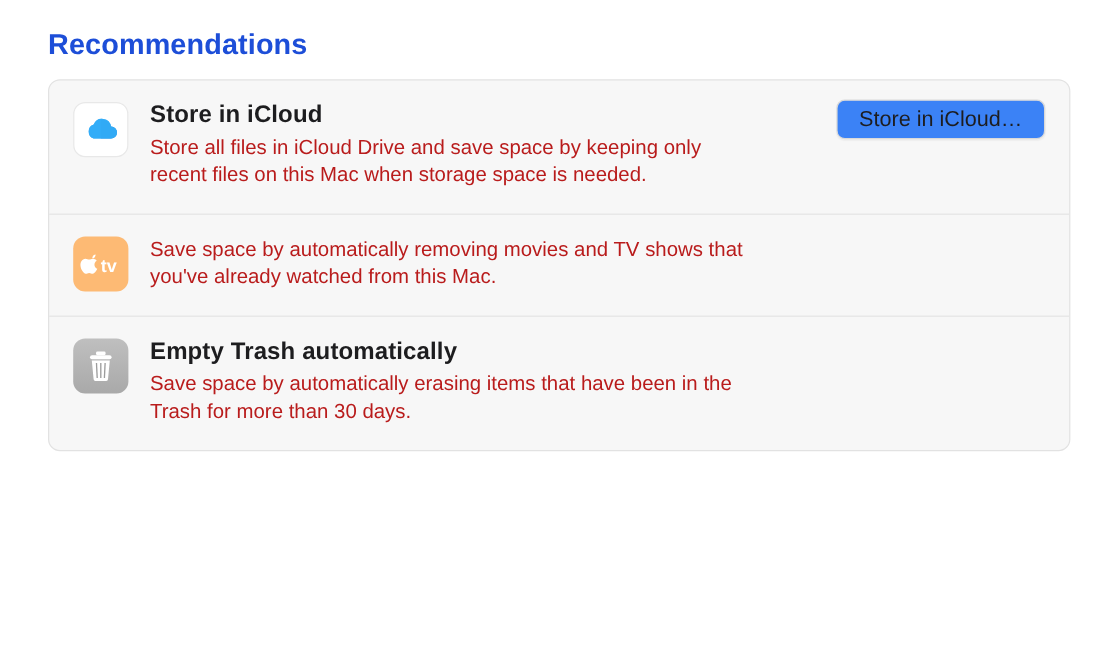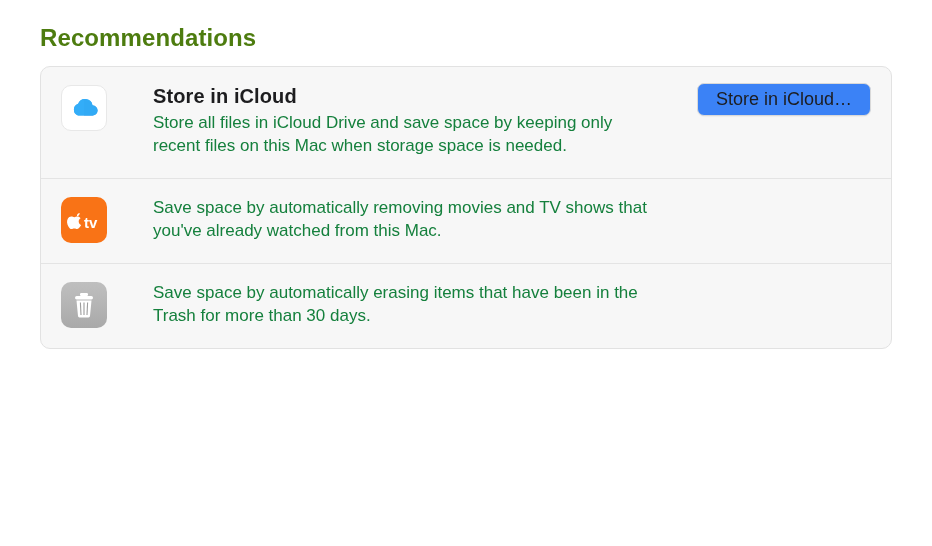--- a/index.html
+++ b/index.html
@@ -10,77 +10,75 @@
       -webkit-font-smoothing: antialiased;
     }
     body {
       background: #ffffff;
       padding: 24px 40px;
       width: 932px;
     }
     .section-title {
       font-size: 24px;
       font-weight: 700;
-      color: #4d7c0f;
+      color: #1d4ed8;
       margin-bottom: 14px;
       letter-spacing: 0.1px;
     }
     .panel {
       background: #f7f7f7;
       border: 1px solid #e2e2e2;
       border-radius: 10px;
       padding: 0;
     }
     .row {
       display: flex;
       align-items: flex-start;
       padding: 18px 20px 20px 20px;
       border-bottom: 1px solid #e4e4e4;
-      gap: 28px;
     }
     .row:last-child {
       border-bottom: none;
     }
     .icon-wrap {
       width: 46px;
       height: 46px;
       border-radius: 10px;
       display: flex;
       align-items: center;
       justify-content: center;
       margin-right: 18px;
       flex-shrink: 0;
     }
     .icon-wrap.icloud {
       background: #ffffff;
       border: 1px solid #e8e8e8;
     }
     .icon-wrap.appletv {
-      background: #f97316;
-      align-items: flex-end;
+      background: #fdba74;
     }
     .icon-wrap.trash {
       background: linear-gradient(180deg, #bfbfbf 0%, #a9a9a9 100%);
     }
     .text-col {
       flex: 1;
       min-width: 0;
       padding-right: 16px;
     }
     .row-title {
       font-size: 20px;
       font-weight: 600;
       color: #1d1d1f;
       margin-bottom: 4px;
       letter-spacing: 0.1px;
     }
     .row-desc {
       font-size: 17px;
       font-weight: 400;
-      color: #15803d;
+      color: #b91c1c;
       line-height: 1.35;
       max-width: 510px;
     }
     .action-btn {
       flex-shrink: 0;
       background: #3b82f6;
       border: 1px solid #d9d9d9;
       border-radius: 7px;
       padding: 5px 18px;
       font-size: 18px;
@@ -142,17 +140,18 @@
           <path d="M7.5 10.5 L9 26 a1.5 1.5 0 0 0 1.5 1.4 h9 a1.5 1.5 0 0 0 1.5 -1.4 L22.5 10.5 Z"></path>
         </g>
         <g stroke="#9c9c9c" stroke-width="1.1">
           <line x1="11.4" y1="12.5" x2="12" y2="25"></line>
           <line x1="15" y1="12.5" x2="15" y2="25"></line>
           <line x1="18.6" y1="12.5" x2="18" y2="25"></line>
         </g>
       </svg>
     </div>
     <div class="text-col">
+      <div class="row-title">Empty Trash automatically</div>
       <div class="row-desc">Save space by automatically erasing items that have been in the Trash for more than 30 days.</div>
     </div>
   </div>
 
 </div>
 
 </body></html>

